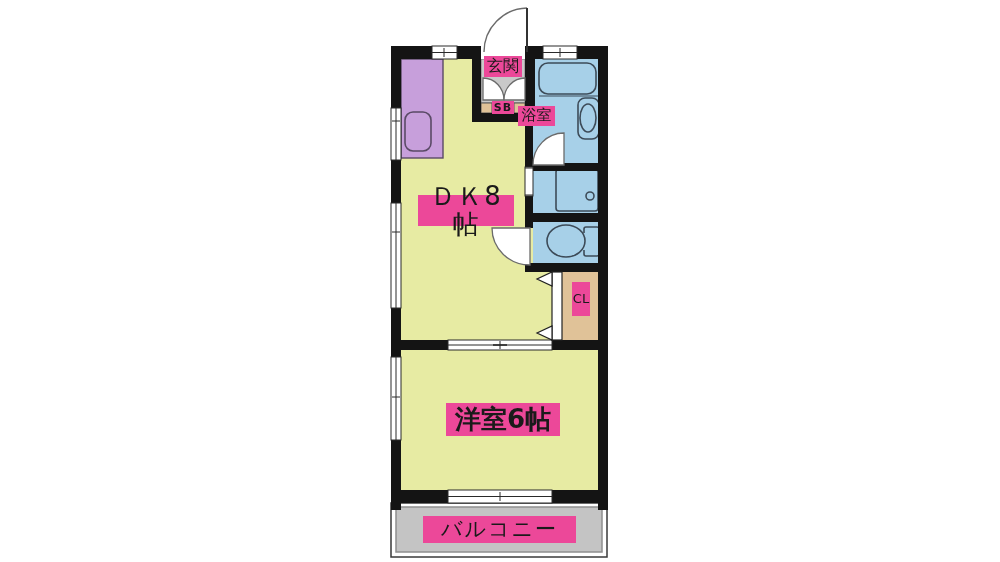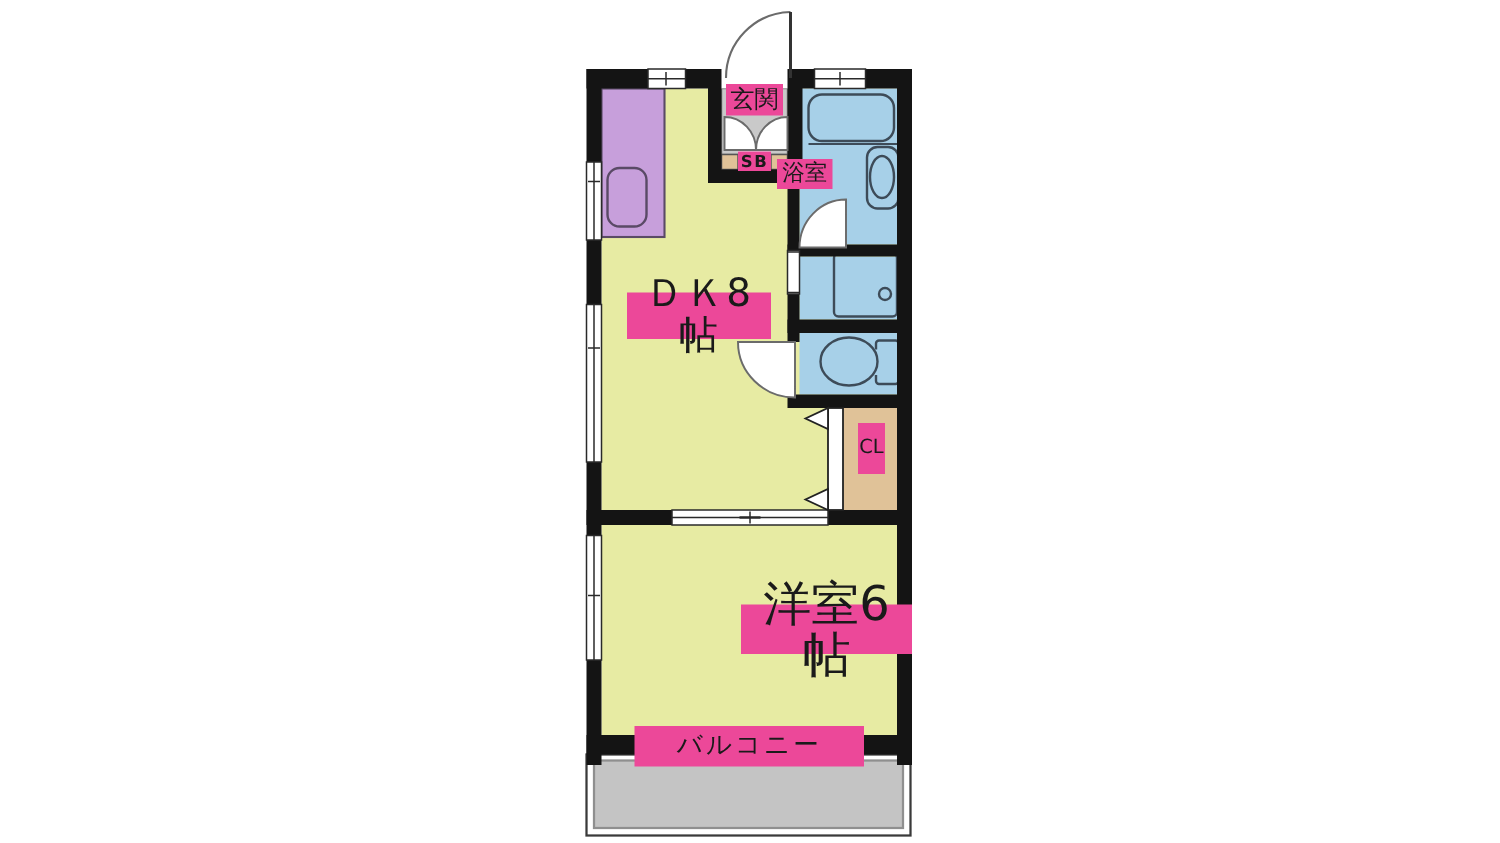--- a/index.html
+++ b/index.html
@@ -7,27 +7,27 @@
     position:relative;width:1000px;height:562px;background:#ffffff;
     font-family:"DejaVu Sans","Liberation Sans",sans-serif;overflow:hidden;
   }
   #plan-svg{position:absolute;left:0;top:0;width:1000px;height:562px;}
   .room-label{
     position:absolute;display:flex;align-items:center;justify-content:center;
     background:#ec4899;color:#1a1a1a;line-height:1.05;text-align:center;
     font-family:"DejaVu Sans","Liberation Sans",sans-serif;
   }
   .lbl-dk{left:418px;top:195px;width:96px;height:31px;font-size:26px;font-weight:500;letter-spacing:1px;}
-  .lbl-yoshitsu{left:446px;top:403px;width:114px;height:33px;font-size:32px;font-weight:400;margin-left:48px;}
+  .lbl-yoshitsu{left:446px;top:403px;width:114px;height:33px;font-size:26px;font-weight:700;}
   .lbl-genkan{left:484px;top:56px;width:38px;height:21px;font-size:16px;font-weight:500;}
   .lbl-bath{left:518px;top:106px;width:37px;height:20px;font-size:15px;font-weight:500;}
   .lbl-sb{left:492px;top:101px;width:22px;height:13px;font-size:11px;font-weight:600;letter-spacing:1px;}
   .lbl-cl{left:572px;top:282px;width:18px;height:34px;font-size:13px;font-weight:400;
           word-break:break-all;line-height:1.2;}
-  .lbl-balcony{left:423px;top:484px;width:153px;height:27px;font-size:17px;font-weight:500;letter-spacing:2px;}
+  .lbl-balcony{left:423px;top:516px;width:153px;height:27px;font-size:21px;font-weight:500;letter-spacing:2px;}
 </style>
 </head>
 <body>
 
 <div id="canvas">
 
   <svg id="plan-svg" viewBox="0 0 1000 562" xmlns="http://www.w3.org/2000/svg">
 
     <g>
       <rect x="391" y="503" width="216" height="54" style="fill:#ffffff;stroke:#3a3a3a;stroke-width:1.5"></rect>

